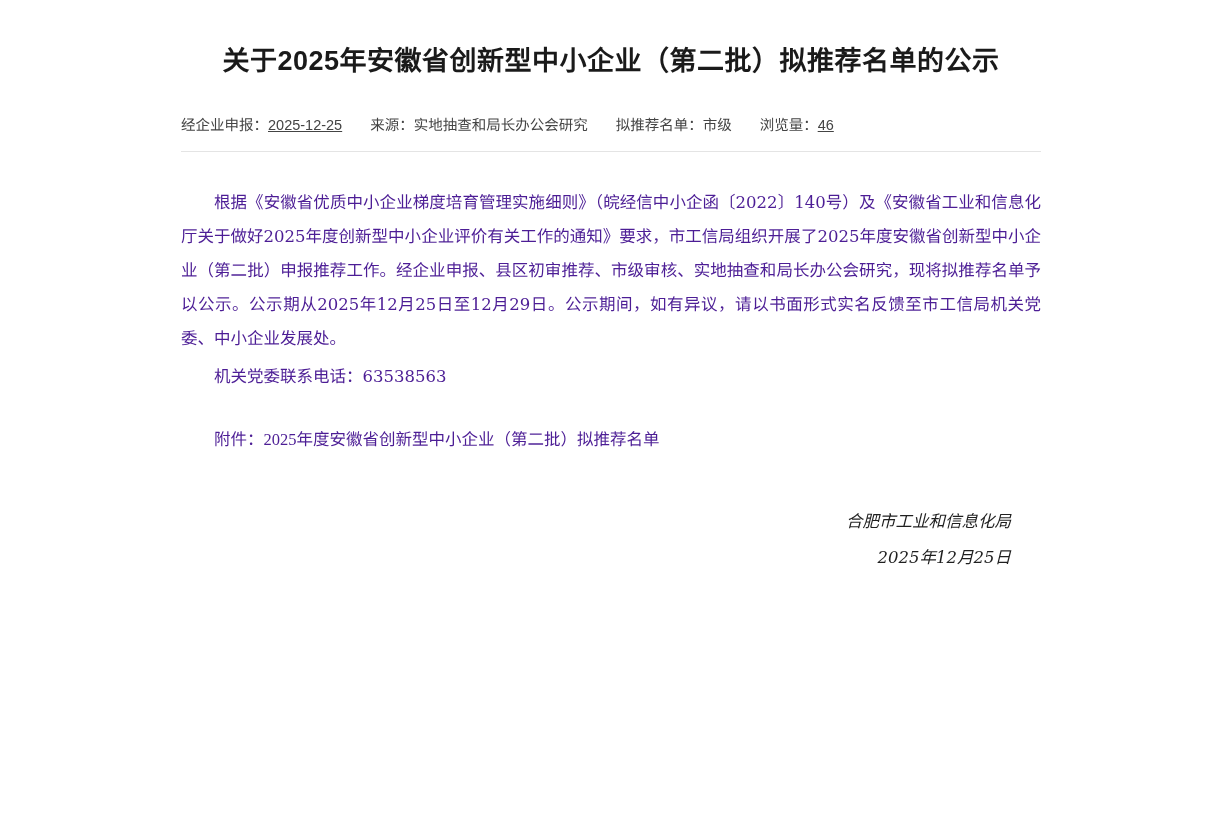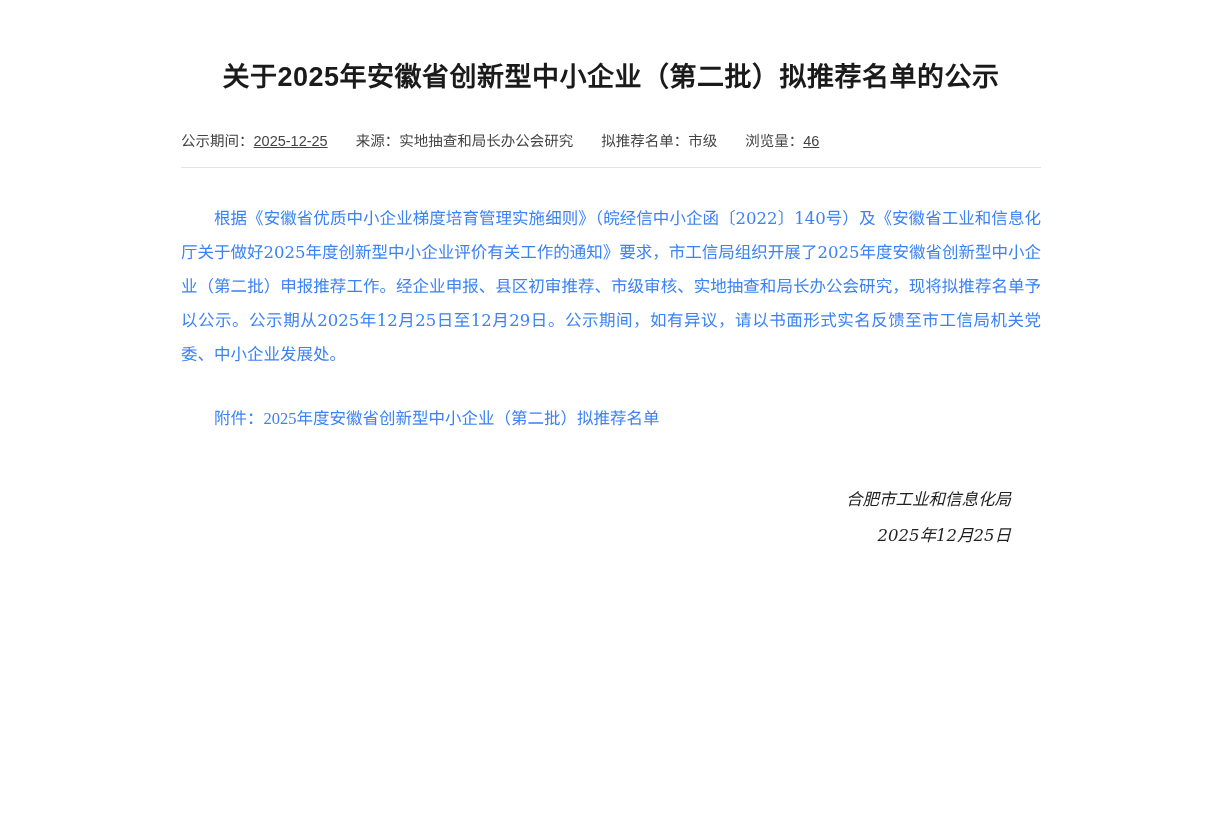--- a/index.html
+++ b/index.html
@@ -15,21 +15,21 @@
   }
   .page {
     width: 1222px;
     min-height: 817px;
     box-sizing: border-box;
     background: #ffffff;
     position: relative;
   }
   .article {
     width: 860px;
-    margin: 16px auto;
+    margin: 0 auto;
     padding-top: 40px;
   }
   .article-title {
     font-family: "Liberation Sans", sans-serif;
     font-size: 27px;
     font-weight: bold;
     color: #1a1a1a;
     text-align: center;
     line-height: 1.6;
     letter-spacing: 0.5px;
@@ -59,21 +59,21 @@
     color: #444444;
   }
   .meta-value.mono {
     font-family: "Liberation Sans", sans-serif;
     text-decoration: underline;
   }
   .body-content {
     padding-top: 34px;
     font-family: "DejaVu Serif", serif;
     font-size: 16.5px;
-    color: #3b82f6;
+    color: #4c1d95;
     line-height: 2.05;
     text-align: justify;
   }
   .body-content p {
     margin: 0 0 2px 0;
     text-indent: 2em;
   }
   .p-main {
     margin-bottom: 4px !important;
   }
@@ -101,35 +101,36 @@
 </head>
 <body>
 
 <div class="page">
   <div class="article">
 
     <h1 class="article-title">关于2025年安徽省创新型中小企业（第二批）拟推荐名单的公示</h1>
 
     <div class="meta-bar">
       <div class="meta-item">
-        <span class="meta-label">公示期间：</span><span class="meta-value mono">2025-12-25</span>
+        <span class="meta-label">经企业申报：</span><span class="meta-value mono">2025-12-25</span>
       </div>
       <div class="meta-item">
         <span class="meta-label">来源：</span><span class="meta-value">实地抽查和局长办公会研究</span>
       </div>
       <div class="meta-item">
         <span class="meta-label">拟推荐名单：</span><span class="meta-value">市级</span>
       </div>
       <div class="meta-item">
         <span class="meta-label">浏览量：</span><span class="meta-value mono">46</span>
       </div>
     </div>
 
     <div class="body-content">
       <p class="p-main">根据《安徽省优质中小企业梯度培育管理实施细则》（皖经信中小企函〔2022〕140号）及《安徽省工业和信息化厅关于做好2025年度创新型中小企业评价有关工作的通知》要求，市工信局组织开展了2025年度安徽省创新型中小企业（第二批）申报推荐工作。经企业申报、县区初审推荐、市级审核、实地抽查和局长办公会研究，现将拟推荐名单予以公示。公示期从2025年12月25日至12月29日。公示期间，如有异议，请以书面形式实名反馈至市工信局机关党委、中小企业发展处。</p>
+      <p class="p-contact">机关党委联系电话：63538563</p>
       <p class="p-attach">附件：2025年度安徽省创新型中小企业（第二批）拟推荐名单</p>
     </div>
 
     <div class="signature">
       <div>合肥市工业和信息化局</div>
       <div>2025年12月25日</div>
     </div>
 
   </div>
 </div>

